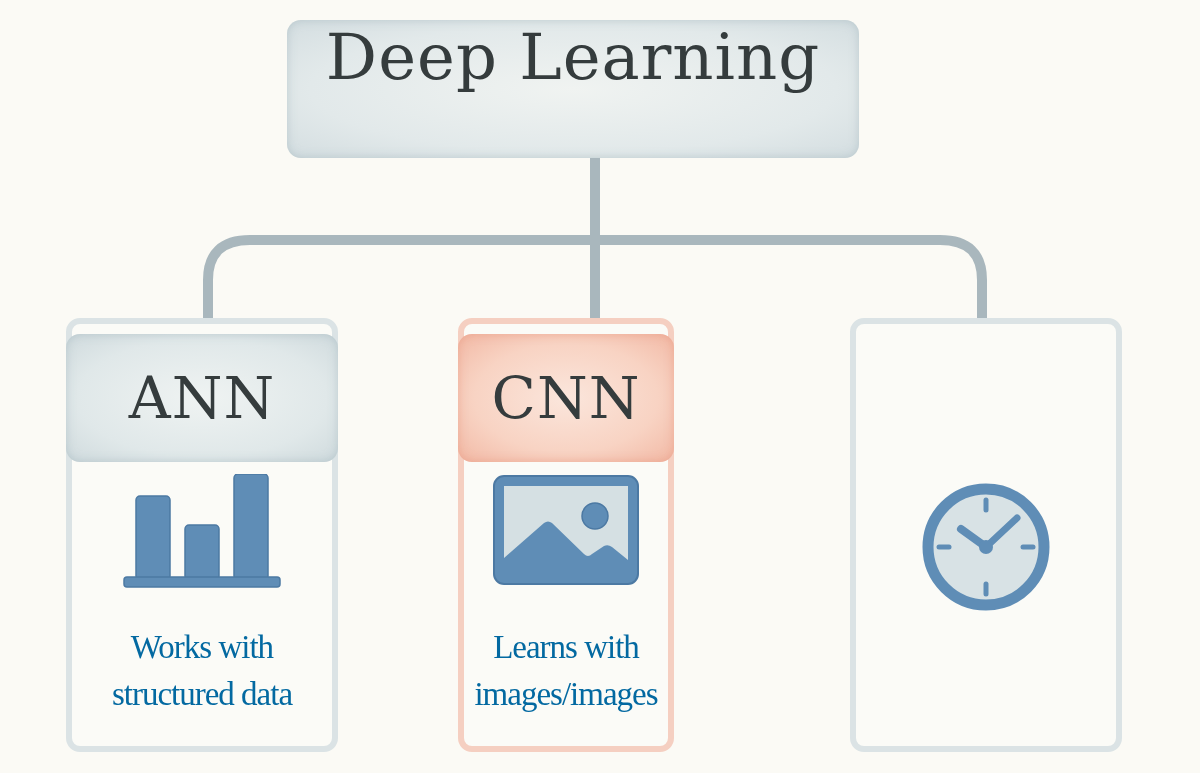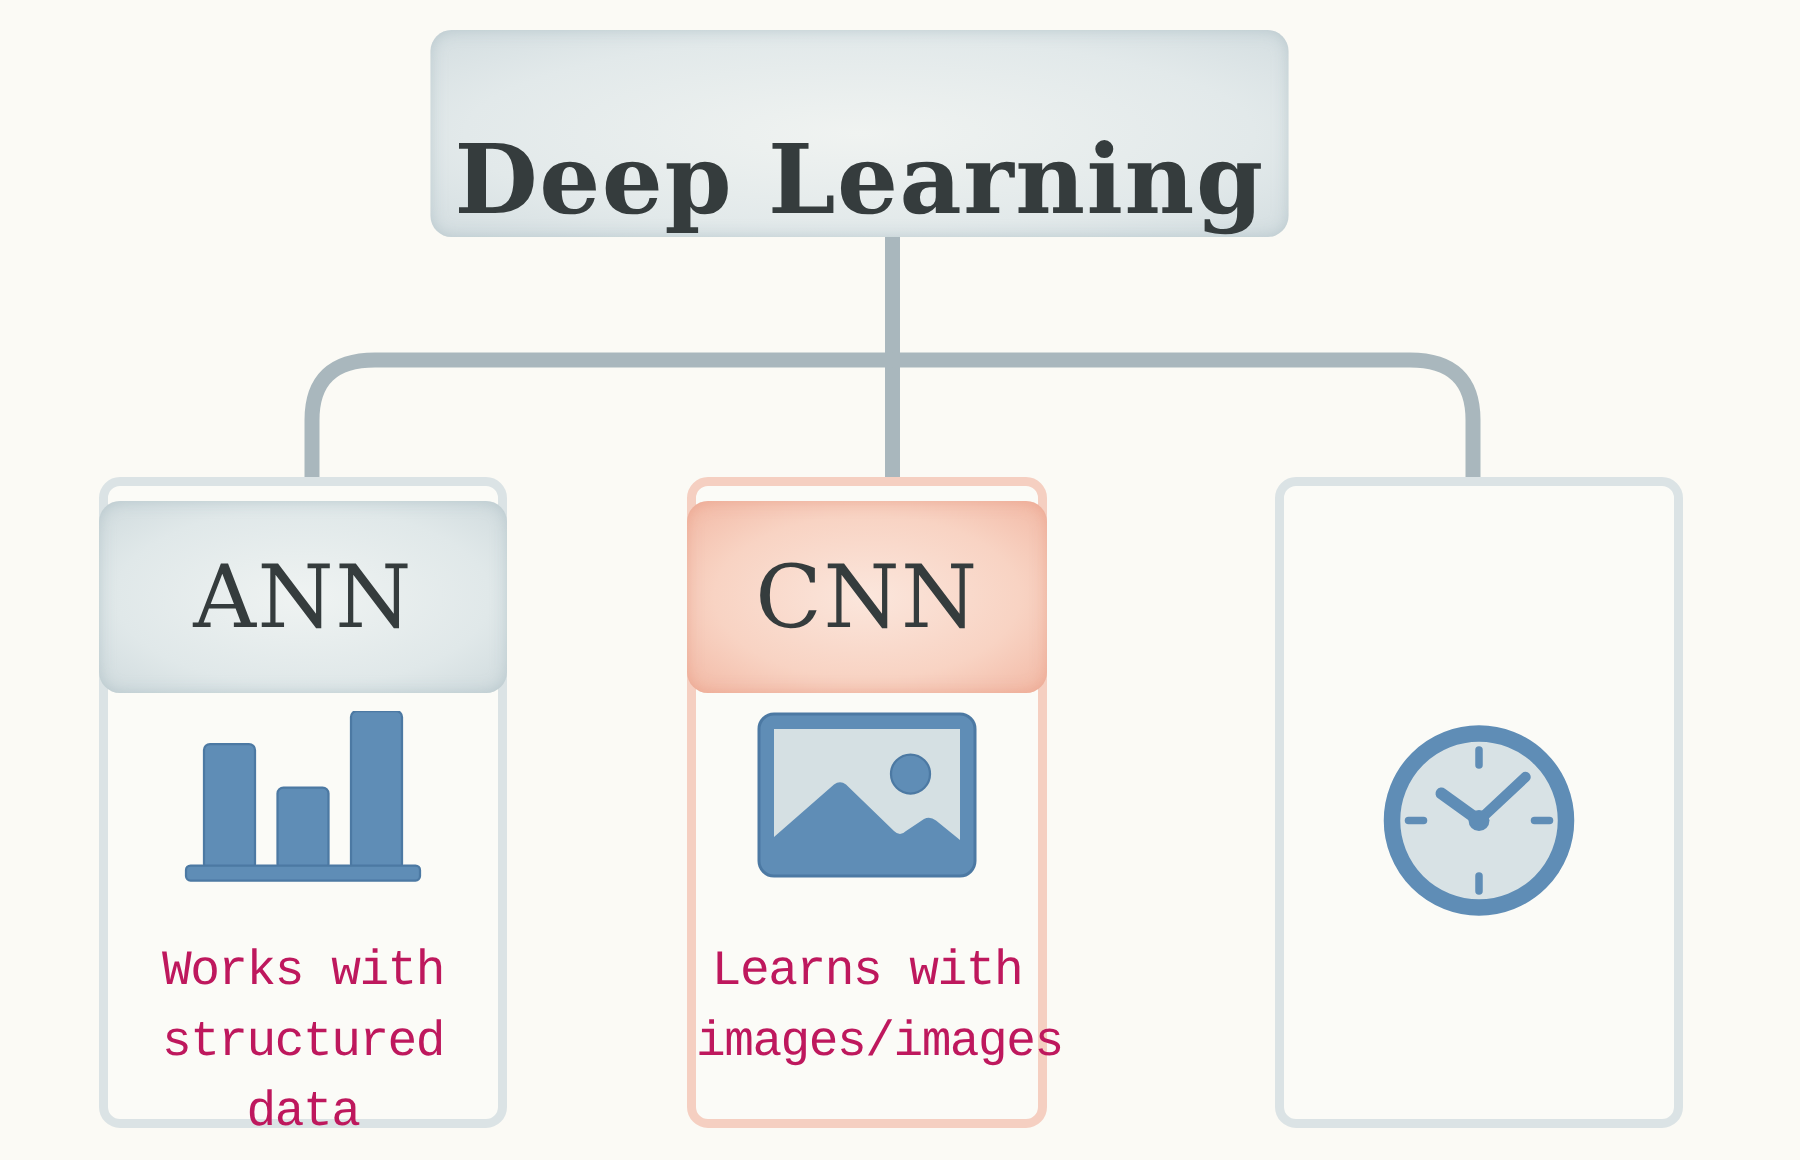--- a/index.html
+++ b/index.html
@@ -8,35 +8,35 @@
       background: #fbfaf5;
       position: relative;
       font-family: "DejaVu Sans", sans-serif;
     }
     .connectors { position: absolute; left: 0; top: 0; }
     .root {
       position: absolute; left: 287px; top: 20px; width: 572px; height: 138px;
       border-radius: 14px;
       background: radial-gradient(ellipse at center, #f0f3f1 0%, #e2e9ea 65%, #d3dde0 100%);
       box-shadow: inset 0 0 10px rgba(160,180,188,0.55);
-      display: flex; align-items: flex-end; justify-content: center; font-weight: bold;
+      display: flex; align-items: flex-start; justify-content: center;
     }
     .root-title {
       font-family: "DejaVu Serif", serif;
       font-size: 64px; color: #353c3d; letter-spacing: 1px;
     }
     .card {
       position: absolute; top: 318px; height: 434px;
       border-radius: 14px;
       border: 6px solid #dbe3e5;
       background: #fbfbf7;
       box-sizing: border-box;
     }
     .card.ann { left: 66px; width: 272px; }
-    .card.cnn { left: 458px; width: 240px; border-color: #f5cfc1; }
+    .card.cnn { left: 458px; width: 216px; border-color: #f5cfc1; }
     .card.rnn { left: 850px; width: 272px; }
     .card-header {
       position: absolute; left: -6px; top: -6px; right: -6px; height: 128px;
       border-radius: 14px;
       background: radial-gradient(ellipse at center, #eff3f2 0%, #e0e8e9 65%, #cfdadd 100%);
       box-shadow: inset 0 0 10px rgba(160,180,188,0.55);
       display: flex; align-items: center; justify-content: center; margin-top: 16px;
     }
     .cnn .card-header {
       background: radial-gradient(ellipse at center, #fbe6dc 0%, #f8d3c3 60%, #f2b8a4 100%);
@@ -44,22 +44,22 @@
     }
     .card-title {
       font-family: "DejaVu Serif", serif;
       font-size: 58px; color: #353c3d; letter-spacing: 1px;
     }
     .icon {
       position: absolute; left: 50%; top: 150px; transform: translateX(-50%);
     }
     .desc {
       position: absolute; left: 0; right: 0; top: 300px;
-      text-align: center; font-family: Liberation Mono, monospace;
-      font-size: 33px; line-height: 47px; color: #be185d; letter-spacing: -1px;
+      text-align: center; font-family: Liberation Serif, serif;
+      font-size: 33px; line-height: 47px; color: #0369a1; letter-spacing: -1px;
     }
   </style>
 </head>
 <body>
 
 <svg class="connectors" width="1200" height="773">
   <g fill="none" stroke="#a9b7bd" stroke-width="10" stroke-linecap="butt">
     <path d="M 595 158 L 595 240"></path>
     <path d="M 595 240 L 250 240 Q 208 240 208 280 L 208 320"></path>
     <path d="M 595 240 L 595 318"></path>

